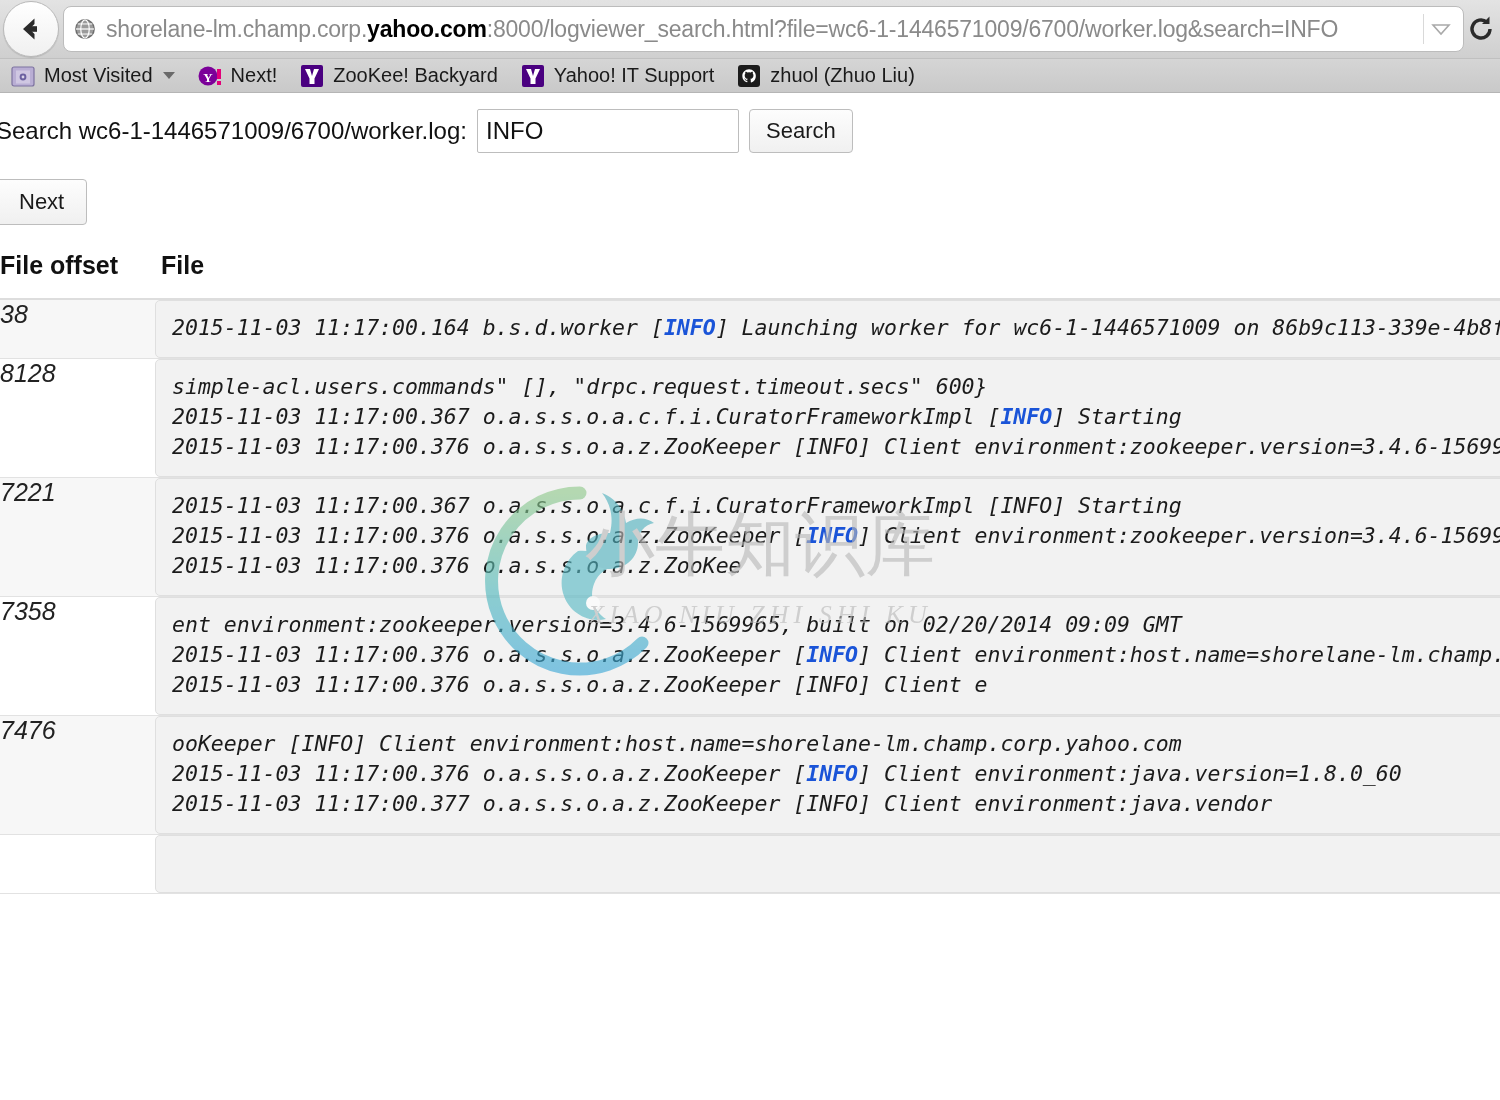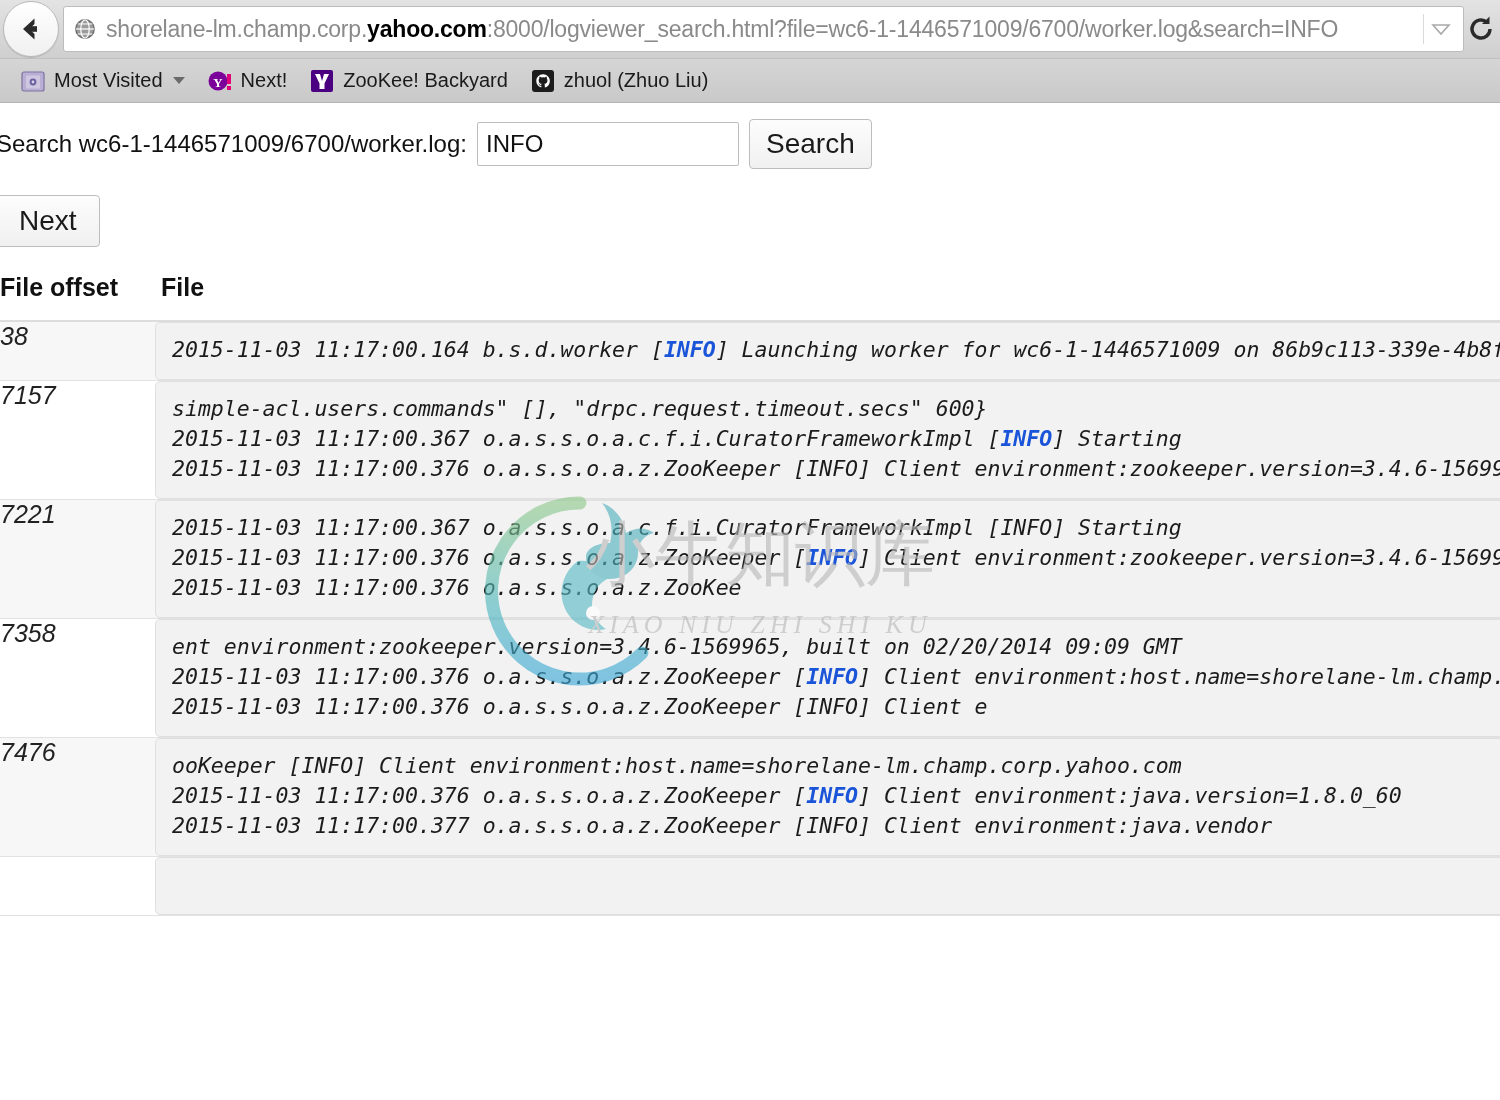--- a/index.html
+++ b/index.html
@@ -35,21 +35,21 @@
     flex: 0 0 auto;
     box-shadow: 0 1px 1px rgba(0,0,0,.12);
   }
   #back-button svg { display:block; }
   #urlbar {
     flex: 1 1 auto;
     height: 46px;
     margin: 0 0 0 4px;
     background: #ffffff;
     border: 1px solid #bcbcbc;
-    border-radius: 3px;
+    border-radius: 8px;
     display: flex;
     align-items: center;
     padding: 0 6px 0 10px;
     min-width: 0;
   }
   #globe-icon {
     width: 22px; height: 22px;
     flex: 0 0 auto;
     margin-right: 10px;
   }
@@ -72,26 +72,25 @@
   }
   #reload-button {
     flex: 0 0 auto;
     width: 34px;
     display: flex; align-items: center; justify-content: center;
     margin-right: 2px;
   }
 
   
   #bookmarks-bar {
-    height: 44px;
+    height: 34px;
     display: flex;
     align-items: center;
     background: linear-gradient(#d5d5d5, #c9c9c9);
     border-top: 1px solid #c0c0c0;
-    padding-left: 10px;
     gap: 2px;
     text-align: center;
   }
   .bookmark {
     display: flex;
     align-items: center;
     gap: 8px;
     padding: 3px 10px;
     font-size: 20px;
     color: #1a1a1a;
@@ -145,21 +144,21 @@
     height: 44px;
     font-size: 24px;
     font-family: "Liberation Sans", sans-serif;
     padding: 2px 8px;
     border: 1px solid #bdbdbd;
     border-radius: 2px;
     color: #111;
     background: #fff;
   }
   #search-button, #next-button {
-    font-size: 28px;
+    font-size: 22px;
     font-family: "Liberation Sans", sans-serif;
     padding: 8px 16px;
     background: linear-gradient(#fdfdfd, #f0f0f0);
     border: 1px solid #bdbdbd;
     border-radius: 4px;
     color: #1a1a1a;
     cursor: pointer;
   }
   #next-row {
     padding: 26px 0 0 0;
@@ -284,20 +283,27 @@
     </div>
 
     <div class="bookmark">
       <svg class="bm-icon" viewBox="0 0 26 26">
         <rect x="2" y="2" width="22" height="22" rx="2" fill="#4a0080"></rect>
         <path d="M6 6 L11 6 L13 13 L15 6 L20 6 L15.5 15.5 L15.5 21 L10.5 21 L10.5 15.5 Z" fill="#ffffff"></path>
       </svg>
       <span class="bm-label">ZooKee! Backyard</span>
     </div>
 
+    <div class="bookmark">
+      <svg class="bm-icon" viewBox="0 0 26 26">
+        <rect x="2" y="2" width="22" height="22" rx="2" fill="#4a0080"></rect>
+        <path d="M6 6 L11 6 L13 13 L15 6 L20 6 L15.5 15.5 L15.5 21 L10.5 21 L10.5 15.5 Z" fill="#ffffff"></path>
+      </svg>
+      <span class="bm-label">Yahoo! IT Support</span>
+    </div>
 
     <div class="bookmark">
       <svg class="bm-icon" viewBox="0 0 26 26">
         <rect x="2" y="2" width="22" height="22" rx="3" fill="#1c1c1c"></rect>
         <path d="M13 6.2c-3.7 0-6.7 3-6.7 6.7 0 3 1.9 5.5 4.6 6.4.3.06.46-.15.46-.33v-1.2c-1.9.4-2.3-.9-2.3-.9-.3-.8-.75-1-.75-1-.6-.42.05-.4.05-.4.67.05 1 .7 1 .7.6 1 1.6.73 2 .56.06-.44.23-.74.42-.9-1.5-.17-3.1-.76-3.1-3.4 0-.75.27-1.36.7-1.84-.07-.17-.3-.86.07-1.8 0 0 .58-.18 1.9.7a6.5 6.5 0 0 1 3.45 0c1.3-.88 1.88-.7 1.88-.7.38.94.14 1.63.07 1.8.44.48.7 1.1.7 1.84 0 2.64-1.6 3.22-3.13 3.4.25.2.47.64.47 1.3v1.93c0 .18.15.4.47.33a6.72 6.72 0 0 0 4.58-6.4c0-3.7-3-6.7-6.7-6.7z" fill="#ffffff"></path>
       </svg>
       <span class="bm-label">zhuol (Zhuo Liu)</span>
     </div>
   </div>
 </div>
@@ -338,21 +344,21 @@
       </tr>
     </thead>
     <tbody id="results-body">
         <tr class="row-odd">
           <td class="offset-cell">38</td>
           <td class="match-cell">
             <pre class="log-block">2015-11-03 11:17:00.164 b.s.d.worker [<span class="hl">INFO</span>] Launching worker for wc6-1-1446571009 on 86b9c113-339e-4b8f</pre>
           </td>
         </tr>
         <tr class="row-even">
-          <td class="offset-cell">7157</td>
+          <td class="offset-cell">8128</td>
           <td class="match-cell">
             <pre class="log-block">simple-acl.users.commands" [], "drpc.request.timeout.secs" 600}
 2015-11-03 11:17:00.367 o.a.s.s.o.a.c.f.i.CuratorFrameworkImpl [<span class="hl">INFO</span>] Starting
 2015-11-03 11:17:00.376 o.a.s.s.o.a.z.ZooKeeper [INFO] Client environment:zookeeper.version=3.4.6-15699</pre>
           </td>
         </tr>
         <tr class="row-odd">
           <td class="offset-cell">7221</td>
           <td class="match-cell">
             <pre class="log-block">2015-11-03 11:17:00.367 o.a.s.s.o.a.c.f.i.CuratorFrameworkImpl [INFO] Starting

